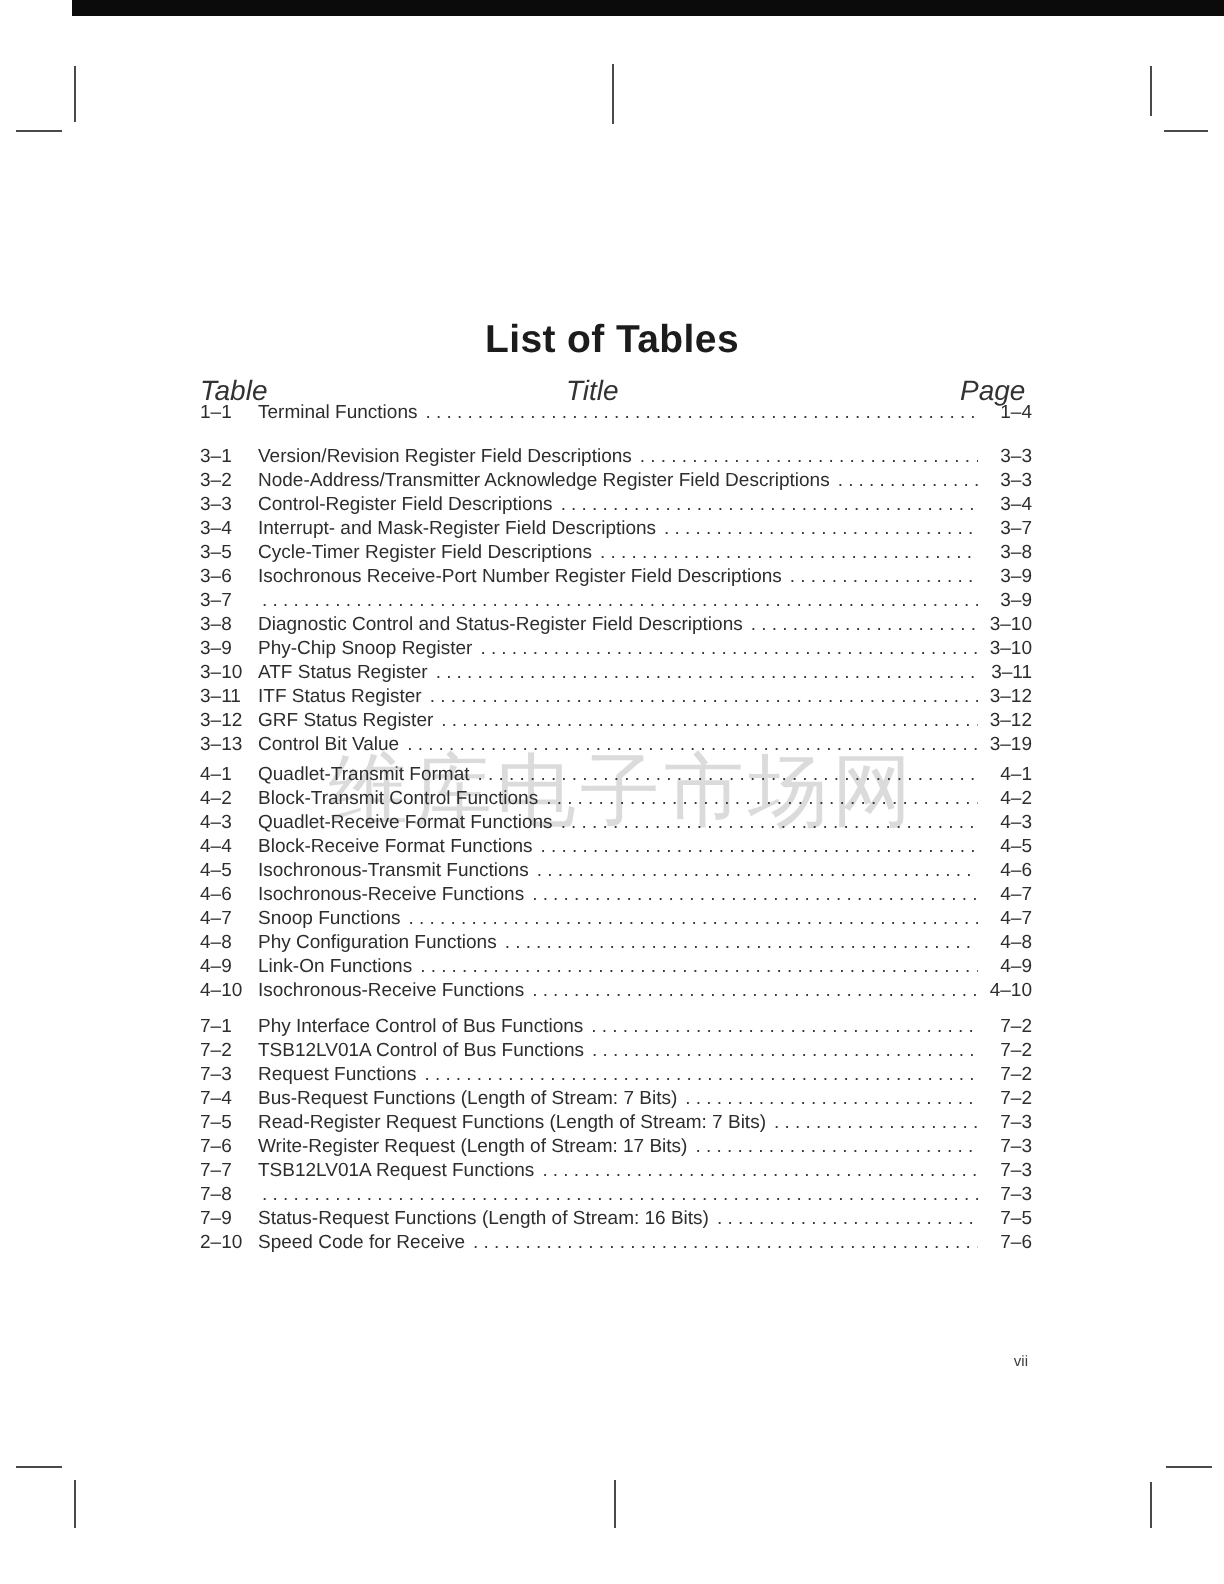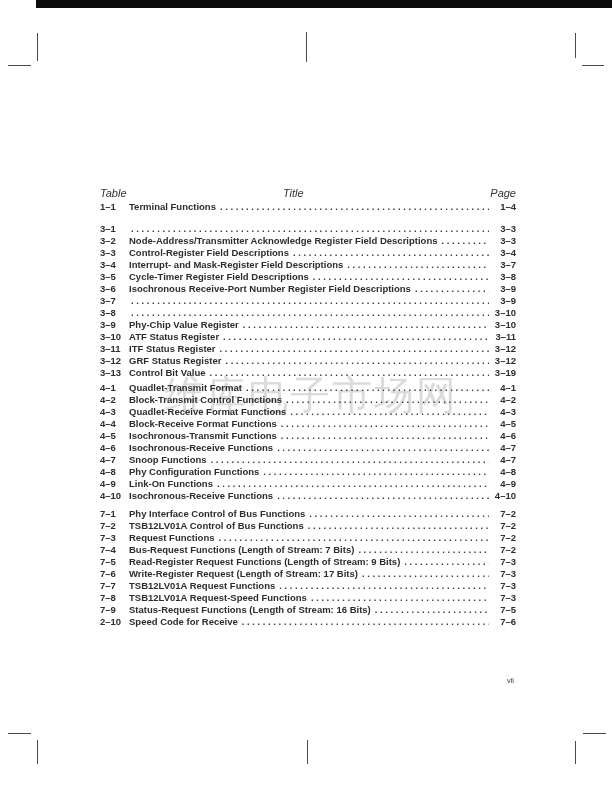--- a/index.html
+++ b/index.html
@@ -10,34 +10,34 @@
   
   .top-bar{position:absolute;left:36px;top:0;width:576px;height:8px;background:#0b0b0b;}
   
   .cm{position:absolute;background:#4a4a4a;}
   .cm-v{width:1px;}
   .cm-h{height:1px;}
   
   .doc-title{position:absolute;left:0;top:159px;width:612px;text-align:center;
     font-size:19.5px;font-weight:700;color:#1c1c1c;letter-spacing:.2px;}
   
-  .colhead{position:absolute;top:187px;font-size:11px;font-style:italic;color:#333;}
+  .colhead{position:absolute;top:187px;font-size:14px;font-style:italic;color:#333;}
   .ch-table{left:100px;}
   .ch-title{left:283px;}
-  .ch-page{left:490px;width:26px;text-align:right;}
+  .ch-page{left:480px;width:26px;text-align:right;}
   
   .watermark{position:absolute;left:164px;top:368px;font-size:40px;letter-spacing:2px;
     color:#b9b9b9;opacity:.5;white-space:nowrap;z-index:0;}
   
   .toc{position:absolute;left:100px;top:201px;width:416px;z-index:1;}
   .group{margin-top:0;}
   .group + .group{margin-top:10px;}
   .group:nth-of-type(3){margin-top:3px;}
   .group:nth-of-type(4){margin-top:6px;}
-  .row{display:flex;align-items:baseline;font-size:9.5px;line-height:12px;color:#2d2d2d;font-weight:bold;}
+  .row{display:flex;align-items:baseline;font-size:9.5px;line-height:12px;color:#2d2d2d;}
   .num{flex:none;width:29px;}
   .rtitle{flex:none;white-space:nowrap;padding-right:2px;}
   .leader{flex:1 1 auto;overflow:hidden;white-space:nowrap;letter-spacing:2.6px;
     padding-left:2px;padding-right:3px;color:#383838;}
   .pref{flex:none;width:27px;text-align:right;}
   
   .folio{position:absolute;right:98px;top:676px;font-size:7.5px;color:#3c3c3c;}
 </style>
 </head>
 <body>
@@ -53,37 +53,39 @@
   <div class="cm cm-h" style="left:582px;top:65px;width:22px;"></div>
 
   <div class="cm cm-h" style="left:8px;top:733px;width:23px;"></div>
   <div class="cm cm-h" style="left:583px;top:733px;width:23px;"></div>
   <div class="cm cm-v" style="left:37px;top:740px;height:24px;"></div>
   <div class="cm cm-v" style="left:307px;top:740px;height:24px;"></div>
   <div class="cm cm-v" style="left:575px;top:741px;height:23px;"></div>
 
   <div class="watermark">维库电子市场网</div>
 
+  <div class="doc-title">List of Tables</div>
 
   <div class="colhead ch-table">Table</div>
   <div class="colhead ch-title">Title</div>
   <div class="colhead ch-page">Page</div>
 
   <div class="toc">
       <div class="group">
         <div class="row">
           <span class="num">1–1</span>
           <span class="rtitle">Terminal Functions</span>
           <span class="leader">........................................................................................................................................................................................................</span>
           <span class="pref">1–4</span>
         </div>
       </div>
       <div class="group">
         <div class="row">
           <span class="num">3–1</span>
+          <span class="rtitle">Version/Revision Register Field Descriptions</span>
           <span class="leader">........................................................................................................................................................................................................</span>
           <span class="pref">3–3</span>
         </div>
         <div class="row">
           <span class="num">3–2</span>
           <span class="rtitle">Node-Address/Transmitter Acknowledge Register Field Descriptions</span>
           <span class="leader">........................................................................................................................................................................................................</span>
           <span class="pref">3–3</span>
         </div>
         <div class="row">
@@ -110,26 +112,27 @@
           <span class="leader">........................................................................................................................................................................................................</span>
           <span class="pref">3–9</span>
         </div>
         <div class="row">
           <span class="num">3–7</span>
           <span class="leader">........................................................................................................................................................................................................</span>
           <span class="pref">3–9</span>
         </div>
         <div class="row">
           <span class="num">3–8</span>
+          <span class="rtitle">Diagnostic Control and Status-Register Field Descriptions</span>
           <span class="leader">........................................................................................................................................................................................................</span>
           <span class="pref">3–10</span>
         </div>
         <div class="row">
           <span class="num">3–9</span>
-          <span class="rtitle">Phy-Chip Value Register</span>
+          <span class="rtitle">Phy-Chip Snoop Register</span>
           <span class="leader">........................................................................................................................................................................................................</span>
           <span class="pref">3–10</span>
         </div>
         <div class="row">
           <span class="num">3–10</span>
           <span class="rtitle">ATF Status Register</span>
           <span class="leader">........................................................................................................................................................................................................</span>
           <span class="pref">3–11</span>
         </div>
         <div class="row">
@@ -233,39 +236,38 @@
           <span class="pref">7–2</span>
         </div>
         <div class="row">
           <span class="num">7–4</span>
           <span class="rtitle">Bus-Request Functions (Length of Stream: 7 Bits)</span>
           <span class="leader">........................................................................................................................................................................................................</span>
           <span class="pref">7–2</span>
         </div>
         <div class="row">
           <span class="num">7–5</span>
-          <span class="rtitle">Read-Register Request Functions (Length of Stream: 9 Bits)</span>
+          <span class="rtitle">Read-Register Request Functions (Length of Stream: 7 Bits)</span>
           <span class="leader">........................................................................................................................................................................................................</span>
           <span class="pref">7–3</span>
         </div>
         <div class="row">
           <span class="num">7–6</span>
           <span class="rtitle">Write-Register Request (Length of Stream: 17 Bits)</span>
           <span class="leader">........................................................................................................................................................................................................</span>
           <span class="pref">7–3</span>
         </div>
         <div class="row">
           <span class="num">7–7</span>
           <span class="rtitle">TSB12LV01A Request Functions</span>
           <span class="leader">........................................................................................................................................................................................................</span>
           <span class="pref">7–3</span>
         </div>
         <div class="row">
           <span class="num">7–8</span>
-          <span class="rtitle">TSB12LV01A Request-Speed Functions</span>
           <span class="leader">........................................................................................................................................................................................................</span>
           <span class="pref">7–3</span>
         </div>
         <div class="row">
           <span class="num">7–9</span>
           <span class="rtitle">Status-Request Functions (Length of Stream: 16 Bits)</span>
           <span class="leader">........................................................................................................................................................................................................</span>
           <span class="pref">7–5</span>
         </div>
         <div class="row">

